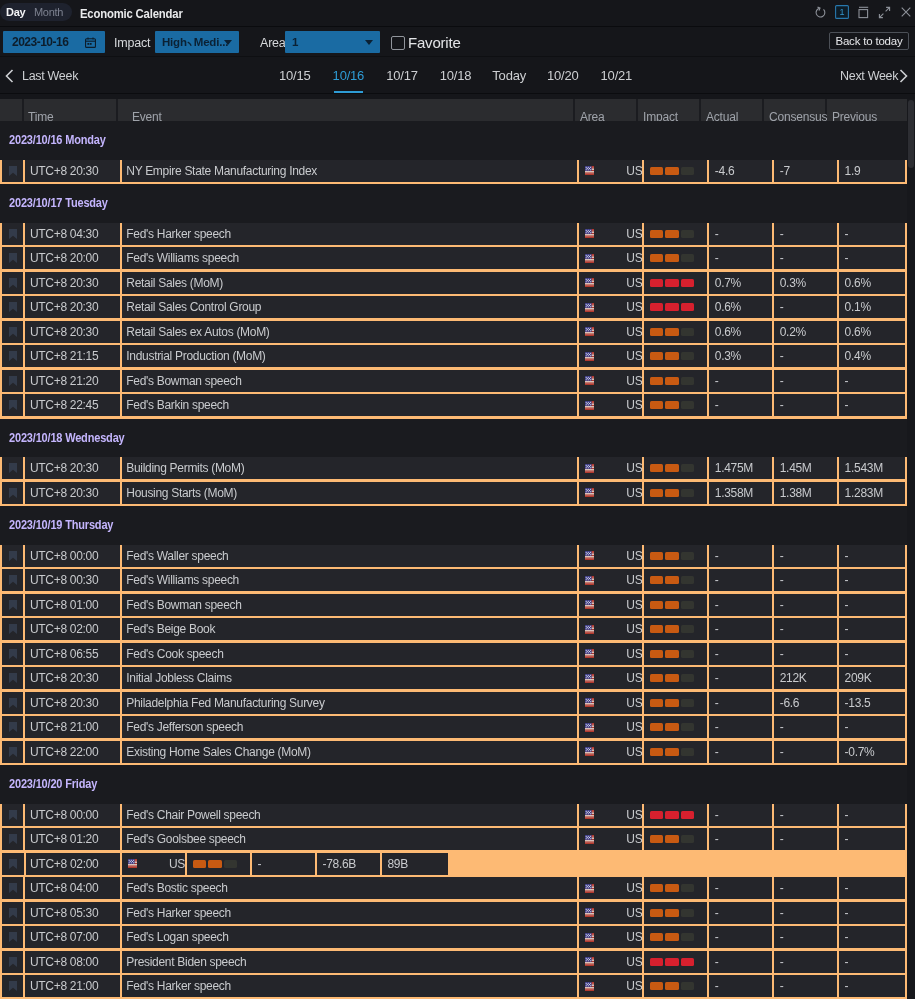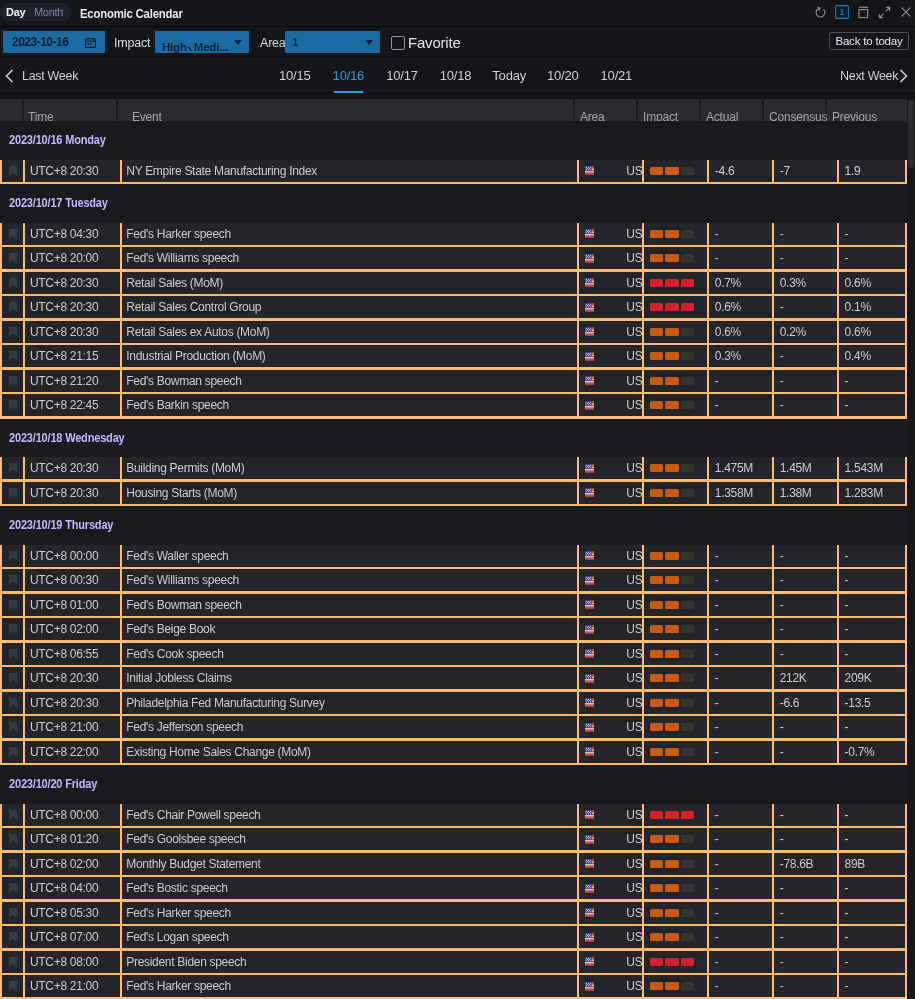--- a/index.html
+++ b/index.html
@@ -113,21 +113,21 @@
 </div>
 <div class="filterbar">
   <div class="dateinp">2023-10-16<svg width="11" height="11" viewBox="0 0 11 11">
         <rect x="0.55" y="1.7" width="9.9" height="8.7" rx="1" fill="none" stroke="#0d1d2b" stroke-width="1.1"></rect>
         <path d="M3 0.4 V2.6 M8 0.4 V2.6" stroke="#0d1d2b" stroke-width="1.1"></path>
         <path d="M0.55 4.2 H10.45" stroke="#0d1d2b" stroke-width="1.1"></path>
         <rect x="2.4" y="6" width="1.8" height="1.8" fill="#0d1d2b"></rect>
         <rect x="4.8" y="6" width="1.8" height="1.8" fill="#0d1d2b"></rect>
       </svg></div>
   <div class="flabel" style="left:114px;">Impact</div>
-  <div class="fsel" style="left:155px;width:94px;align-items:flex-end;">
+  <div class="fsel" style="left:155px;width:84px;">
       <span style="display:flex;align-items:center;">High<svg width="7" height="12" viewBox="0 0 7 12">
           <path d="M1.2 6.4 Q3.2 7.4 3.9 9.3" fill="none" stroke="#0b2134" stroke-width="1.4" stroke-linecap="round"></path>
         </svg>Medi...</span>
       <span class="tri"></span>
     </div>
   <div class="flabel" style="left:260px;">Area</div>
   <div class="fsel" style="left:285px;width:95px;">1<span class="tri"></span></div>
   <div class="chk"></div>
   <div class="chklbl">Favorite</div>
   <div class="backbtn">Back to today</div>
@@ -683,21 +683,20 @@
       <div class="c c6">-</div>
       <div class="c c7">-</div>
     </div>
 <div class="row">
       <div class="c c0">
         <svg width="8" height="10">
           <use href="#bkm"></use>
         </svg>
       </div>
       <div class="c c1">UTC+8 02:00</div>
-      <div class="c c2">Monthly Budget Statement</div>
       <div class="c c3">
         <svg width="12" height="9" style="margin-right:4px">
           <use href="#usflag"></use>
         </svg>
         <span>US</span>
       </div>
       <div class="c c4">
         <span class="imp iorg"></span>
         <span class="imp iorg"></span>
         <span class="imp ioff" style="margin-right:0"></span>

